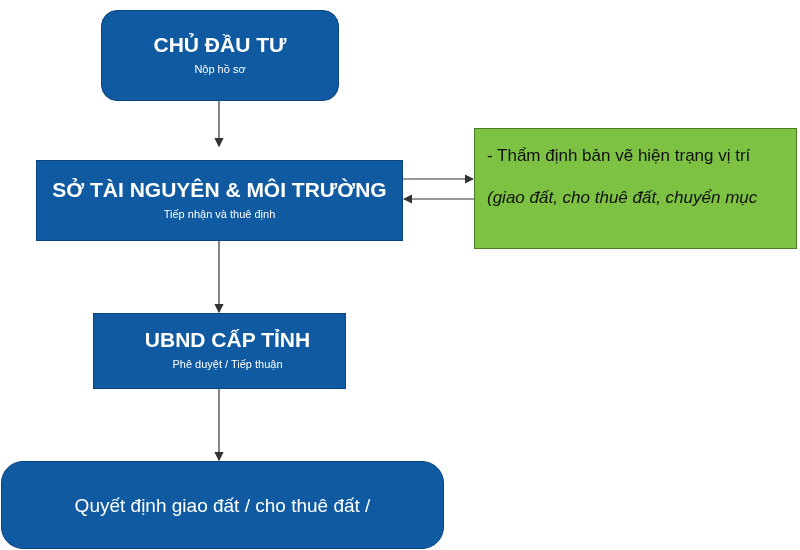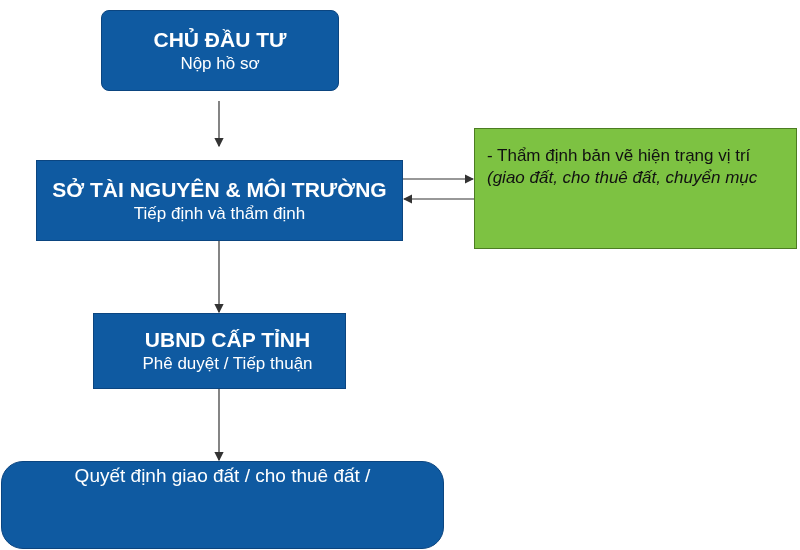--- a/index.html
+++ b/index.html
@@ -9,34 +9,34 @@
       font-family: "Liberation Sans", "DejaVu Sans", sans-serif;
     }
     .box {
       position: absolute; box-sizing: border-box;
       background: #0f5aa1; color: #ffffff;
       display: flex; flex-direction: column; align-items: center; justify-content: center;
       text-align: center;
       border: 1px solid #0b4580;
     }
     .title { font-weight: bold; font-size: 21px; line-height: 26px; }
-    .sub { font-size: 17px; line-height: 22px; }
-    #box-investor { left: 101px; top: 10px; width: 238px; height: 81px; border-radius: 8px; }
+    .sub { font-size: 11px; line-height: 22px; }
+    #box-investor { left: 101px; top: 10px; width: 238px; height: 91px; border-radius: 16px; }
     #box-dept { left: 36px; top: 160px; width: 367px; height: 81px; }
     #box-ubnd { left: 93px; top: 313px; width: 253px; height: 76px; padding-left: 16px; }
-    #box-decision { left: 1px; top: 461px; width: 443px; height: 88px; border-radius: 22px; justify-content: space-between; }
+    #box-decision { left: 1px; top: 461px; width: 443px; height: 88px; border-radius: 22px; }
     #box-decision .sub { font-size: 19px; line-height: 27px; }
     #box-green {
       position: absolute; box-sizing: border-box;
       left: 474px; top: 128px; width: 323px; height: 121px;
       background: #7dc242; border: 1px solid #4c7d22;
       color: #111; font-size: 17px; line-height: 22px;
       padding: 16px 0 0 12px;
     }
-    #box-green .it { font-style: italic; }
+    #box-green .it { font-style: italic; margin-top: 20px; }
     svg.arrows { position: absolute; left: 0; top: 0; }
   </style>
 </head>
 <body>
 
 <svg class="arrows" width="800" height="550">
   <defs>
     <marker id="ah" markerWidth="8" markerHeight="8" refX="7" refY="4" orient="auto">
       <path d="M0,0 L8,4 L0,8 z" fill="#333"></path>
     </marker>
@@ -48,21 +48,21 @@
   <line x1="219" y1="389" x2="219" y2="460" stroke="#333" stroke-width="1.2" marker-end="url(#ah)"></line>
 </svg>
 
 <div class="box" id="box-investor">
   <div class="title">CHỦ ĐẦU TƯ</div>
   <div class="sub">Nộp hồ sơ</div>
 </div>
 
 <div class="box" id="box-dept">
   <div class="title">SỞ TÀI NGUYÊN &amp; MÔI TRƯỜNG</div>
-  <div class="sub">Tiếp định và thẩm định</div>
+  <div class="sub">Tiếp nhận và thuê định</div>
 </div>
 
 <div id="box-green">
   <div>- Thẩm định bản vẽ hiện trạng vị trí</div>
   <div class="it">(giao đất, cho thuê đất, chuyển mục</div>
 </div>
 
 <div class="box" id="box-ubnd">
   <div class="title">UBND CẤP TỈNH</div>
   <div class="sub">Phê duyệt / Tiếp thuận</div>

